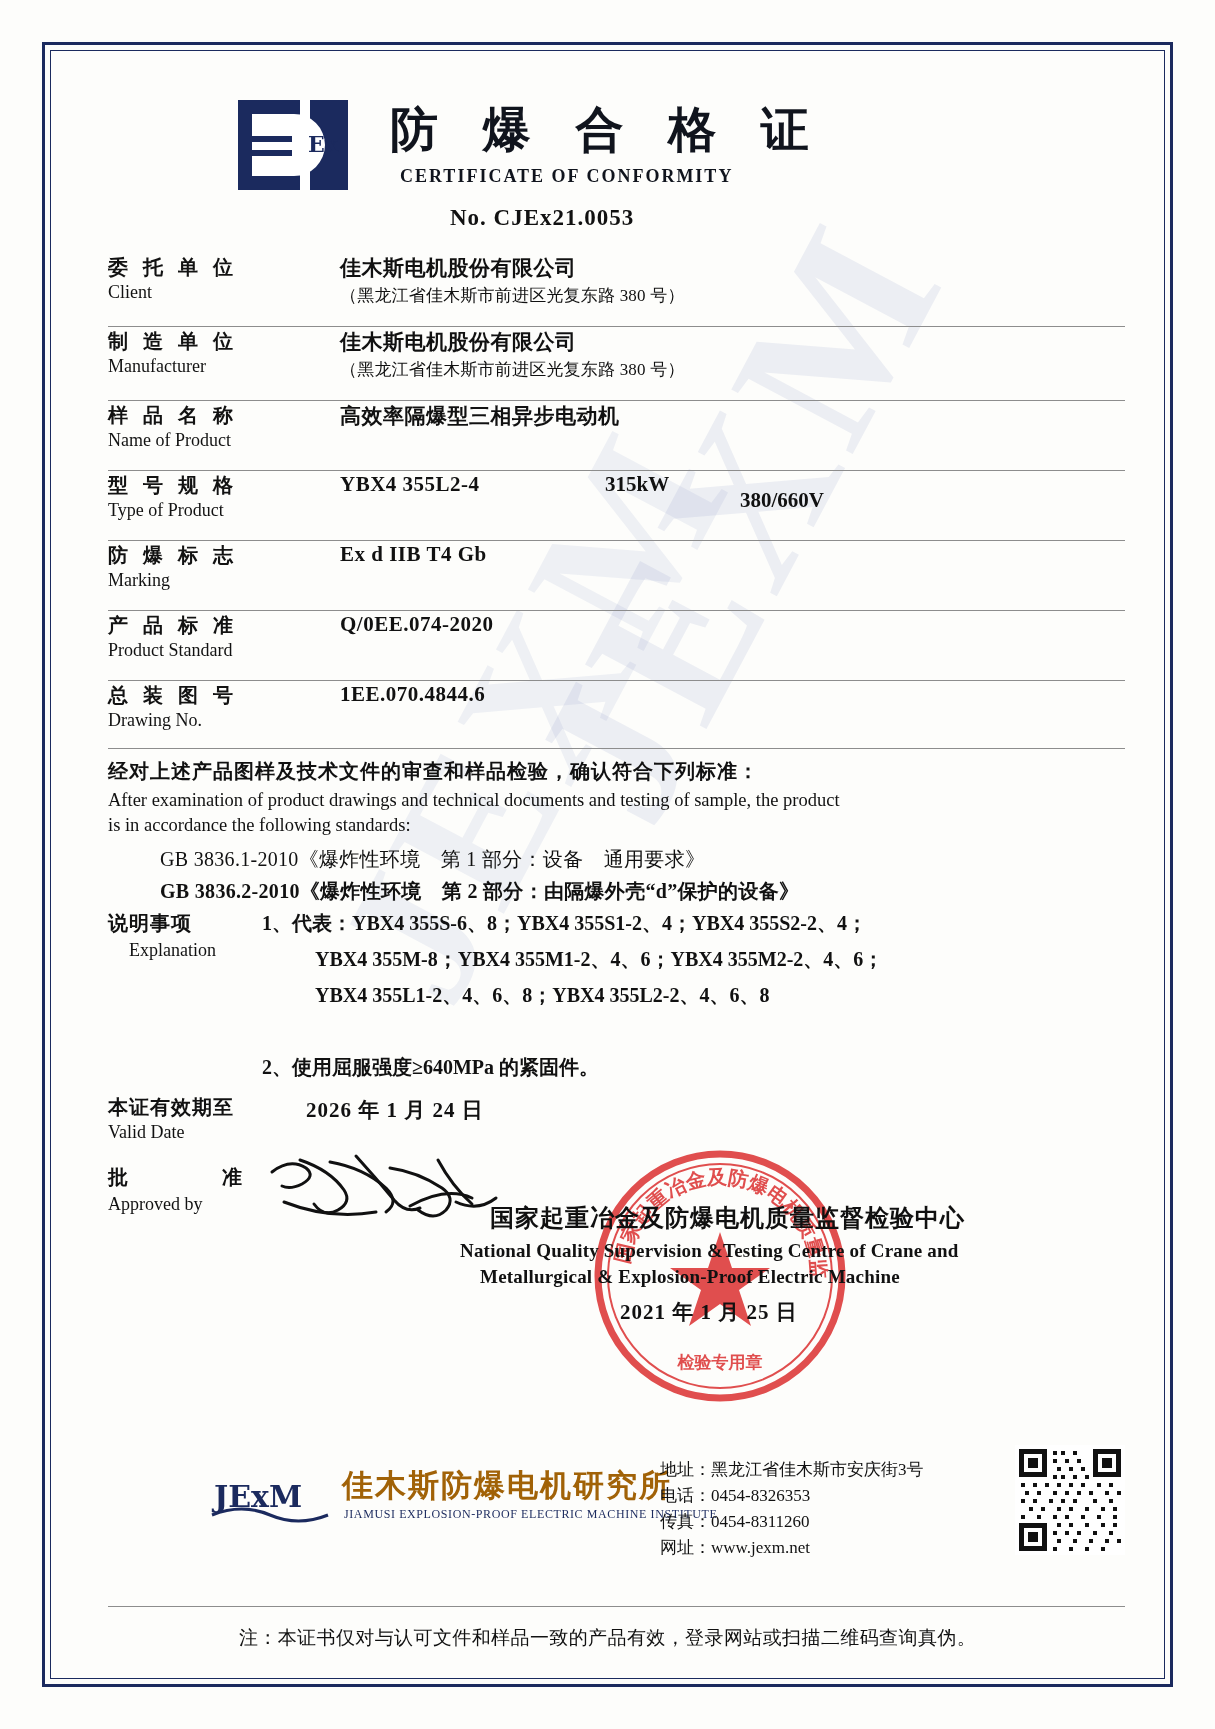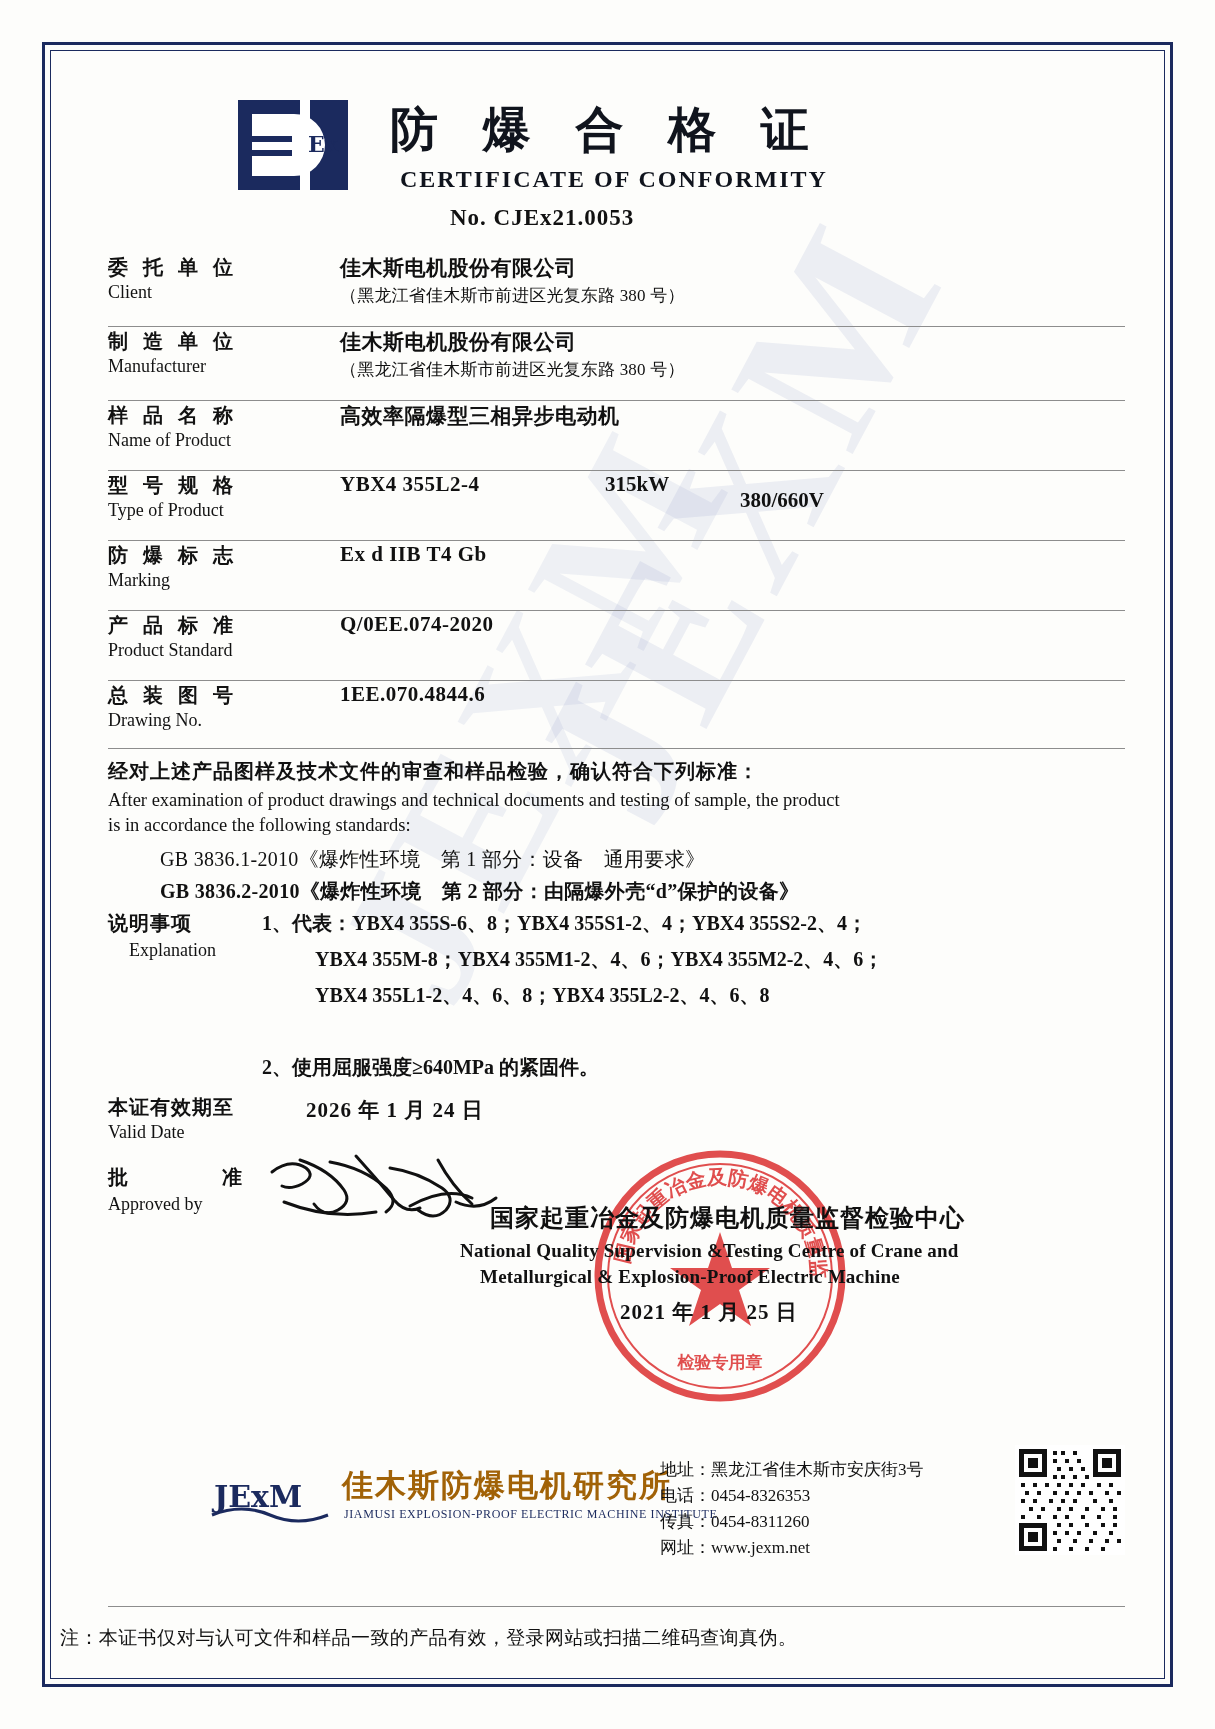--- a/index.html
+++ b/index.html
@@ -46,21 +46,21 @@
     left:330px;top:38px;
     font-size:48px;
     letter-spacing:14px;
     font-weight:bold;
     color:#10141d;
     font-family:"DejaVu Serif", serif;
   }
   .title-en{
     position:absolute;
     left:340px;top:106px;
-    font-size:24px;
+    font-size:18px;
     letter-spacing:2.0px;
     font-weight:bold;
     color:#10141d;
     text-align:right;
   }
   .cert-no{
     position:absolute;
     left:390px;top:145px;
     font-size:23px;
     font-weight:bold;
@@ -193,20 +193,21 @@
   .inst-en{position:absolute;left:284px;top:72px;font-size:12px;letter-spacing:.6px;color:#1b2a5e;}
   .contact{position:absolute;left:600px;top:22px;font-size:17px;line-height:26px;}
   .qr{position:absolute;right:30px;top:10px;width:110px;height:110px;}
 
   .footline{
     position:absolute;left:48px;right:30px;bottom:62px;
     border-top:1px solid #8d8d8d;
   }
   .note{
     position:absolute;left:0;right:0;bottom:18px;
+    text-align:center;
     font-size:19px;
     letter-spacing:.4px;
   }
 
   
   .watermark{
     position:absolute;
     left:420px;top:400px;
     font-size:210px;
     font-weight:bold;

